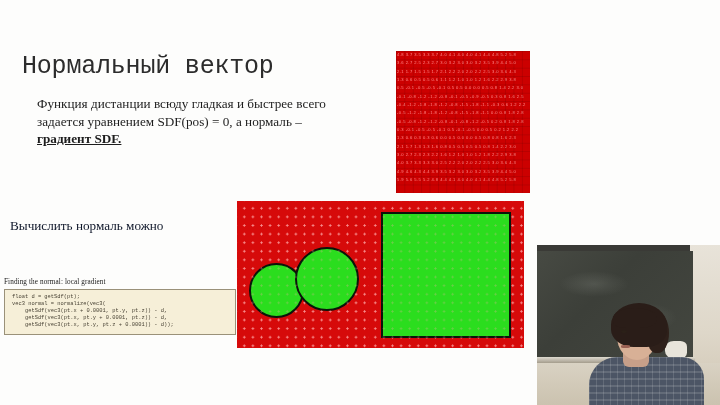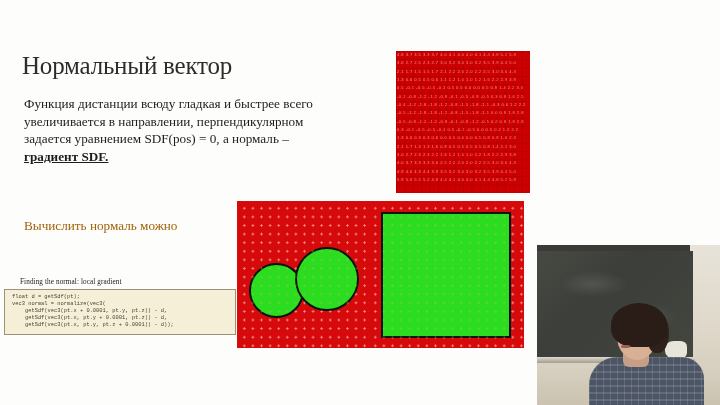--- a/index.html
+++ b/index.html
@@ -21,66 +21,66 @@
     position: absolute;
     left: 0; top: 0;
     width: 720px; height: 405px;
     background: #fdfdfc;
   }
 
   #slide-title {
     position: absolute;
     left: 22px;
     top: 52px;
-    font-family: Liberation Serif, serif;
+    font-family: Liberation Mono, monospace;
     font-size: 25px;
     font-weight: 400;
     color: #2c2c2c;
     letter-spacing: -0.2px;
     white-space: nowrap;
     text-align: right;
   }
 
   #body-text {
     position: absolute;
     left: 24px;
     top: 95px;
     width: 330px;
     font-family: "Liberation Serif", serif;
     font-size: 13.2px;
     line-height: 17.6px;
     color: #1d1d1d;
   }
-  #body-text .ln { display: block; white-space: nowrap; }
+  #body-text .ln { display: block; white-space: nowrap; margin-left: 13px; }
   #body-text .bold { font-weight: bold; text-decoration: underline; }
 
   #body-text-2 {
     position: absolute;
-    left: 24px;
+    left: 10px;
     top: 215px;
     width: 250px;
     font-family: "Liberation Serif", serif;
     font-size: 13.2px;
     line-height: 22px;
-    color: #a16207;
+    color: #0f172a;
   }
   #body-text-2 .ln { display: block; white-space: nowrap; }
 
   
   #code-figure {
     position: absolute;
     left: 4px;
     top: 278px;
     width: 232px;
   }
   #code-caption {
     font-family: "Liberation Serif", serif;
     font-size: 7.2px;
     color: #1a1a1a;
-    margin: 0 0 3px 16px;
+    margin: 0 0 3px 0;
     letter-spacing: 0.1px;
   }
   #code-box {
     background: #f6efd8;
     border: 1px solid #9a9179;
     padding: 4px 5px 5px 7px;
     font-family: "Liberation Mono", monospace;
     font-size: 5.4px;
     line-height: 7.1px;
     color: #4a4436;
@@ -291,21 +291,20 @@
 </style>
 </head>
 <body>
 
 <div id="slide">
 
   <div id="slide-title">Нормальный вектор</div>
 
   <div id="body-text">
     <span class="ln">Функция дистанции всюду гладкая и быстрее всего</span>
-    <span class="ln">увеличивается в направлении, перпендикулярном</span>
     <span class="ln">задается уравнением SDF(pos) = 0, а нормаль –</span>
     <span class="ln bold">градиент SDF.</span>
   </div>
 
   <div id="body-text-2">
     <span class="ln">Вычислить нормаль можно</span>
   </div>
 
   <div id="code-figure">
     <div id="code-caption">Finding the normal: local gradient</div>

